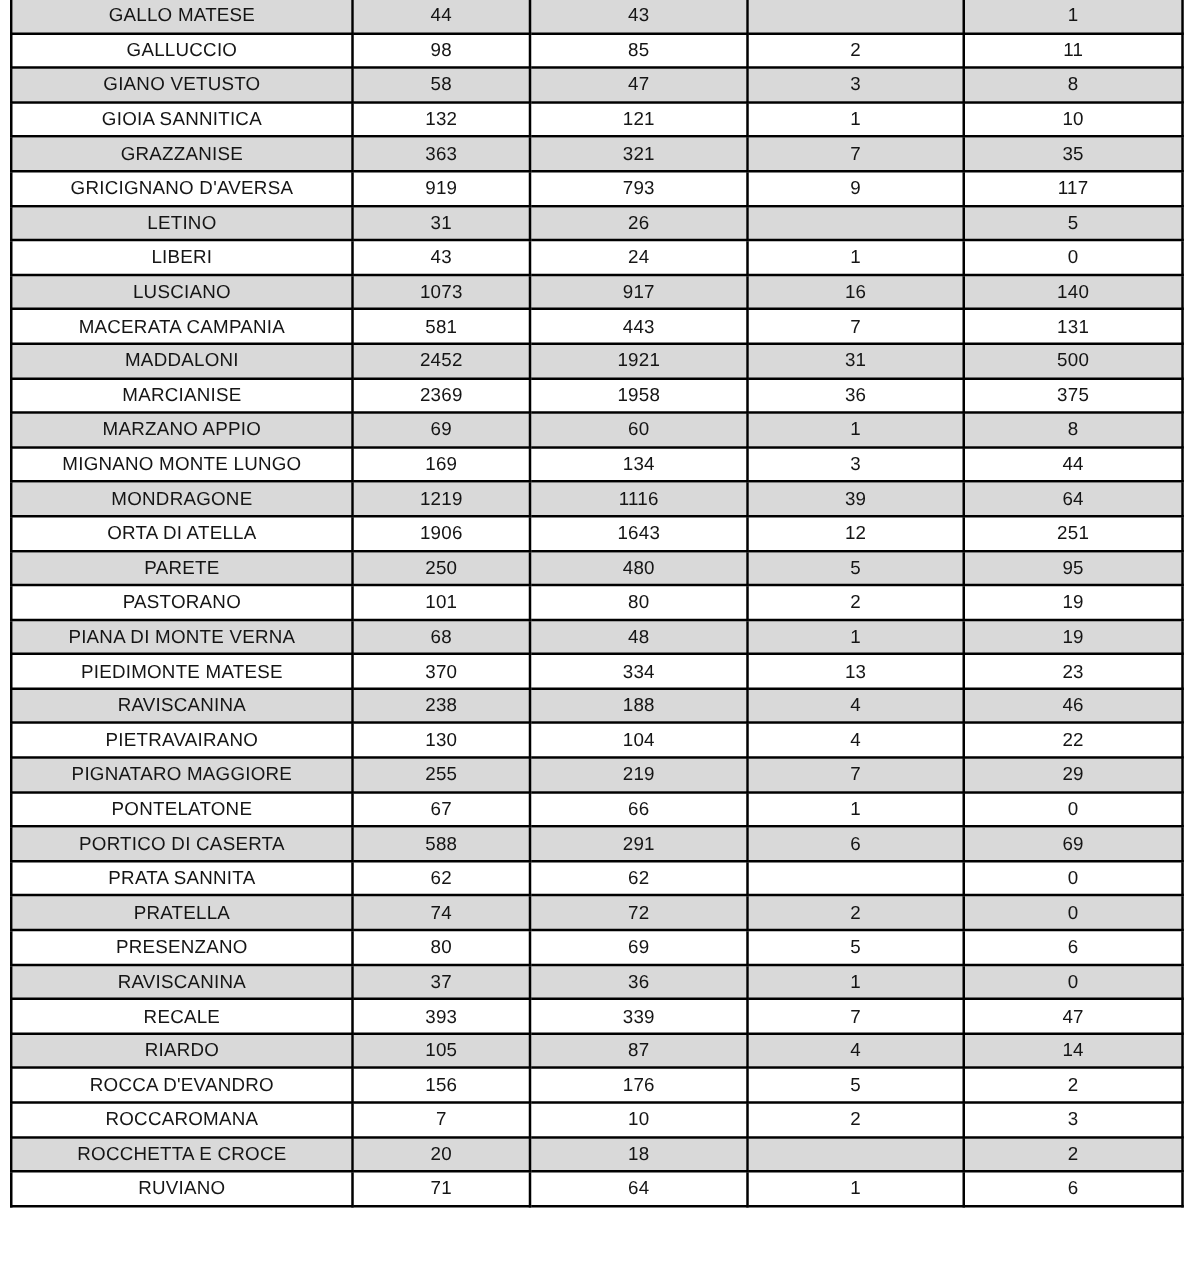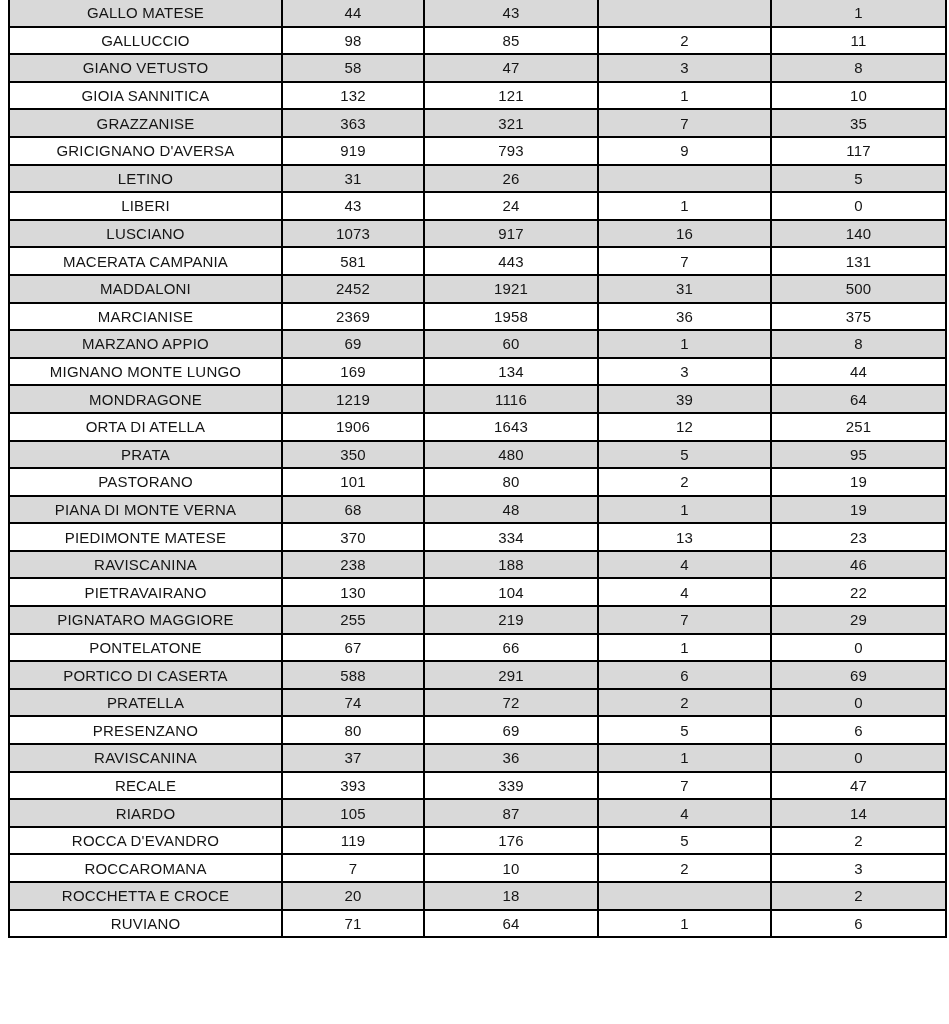--- a/index.html
+++ b/index.html
@@ -164,22 +164,22 @@
           <td>64</td>
         </tr>
         <tr>
           <td>ORTA DI ATELLA</td>
           <td>1906</td>
           <td>1643</td>
           <td>12</td>
           <td>251</td>
         </tr>
         <tr class="alt">
-          <td>PRATA</td>
-          <td>350</td>
+          <td>PARETE</td>
+          <td>250</td>
           <td>480</td>
           <td>5</td>
           <td>95</td>
         </tr>
         <tr>
           <td>PASTORANO</td>
           <td>101</td>
           <td>80</td>
           <td>2</td>
           <td>19</td>
@@ -226,20 +226,27 @@
           <td>1</td>
           <td>0</td>
         </tr>
         <tr class="alt">
           <td>PORTICO DI CASERTA</td>
           <td>588</td>
           <td>291</td>
           <td>6</td>
           <td>69</td>
         </tr>
+        <tr>
+          <td>PRATA SANNITA</td>
+          <td>62</td>
+          <td>62</td>
+          <td></td>
+          <td>0</td>
+        </tr>
         <tr class="alt">
           <td>PRATELLA</td>
           <td>74</td>
           <td>72</td>
           <td>2</td>
           <td>0</td>
         </tr>
         <tr>
           <td>PRESENZANO</td>
           <td>80</td>
@@ -263,21 +270,21 @@
         </tr>
         <tr class="alt">
           <td>RIARDO</td>
           <td>105</td>
           <td>87</td>
           <td>4</td>
           <td>14</td>
         </tr>
         <tr>
           <td>ROCCA D'EVANDRO</td>
-          <td>119</td>
+          <td>156</td>
           <td>176</td>
           <td>5</td>
           <td>2</td>
         </tr>
         <tr>
           <td>ROCCAROMANA</td>
           <td>7</td>
           <td>10</td>
           <td>2</td>
           <td>3</td>

